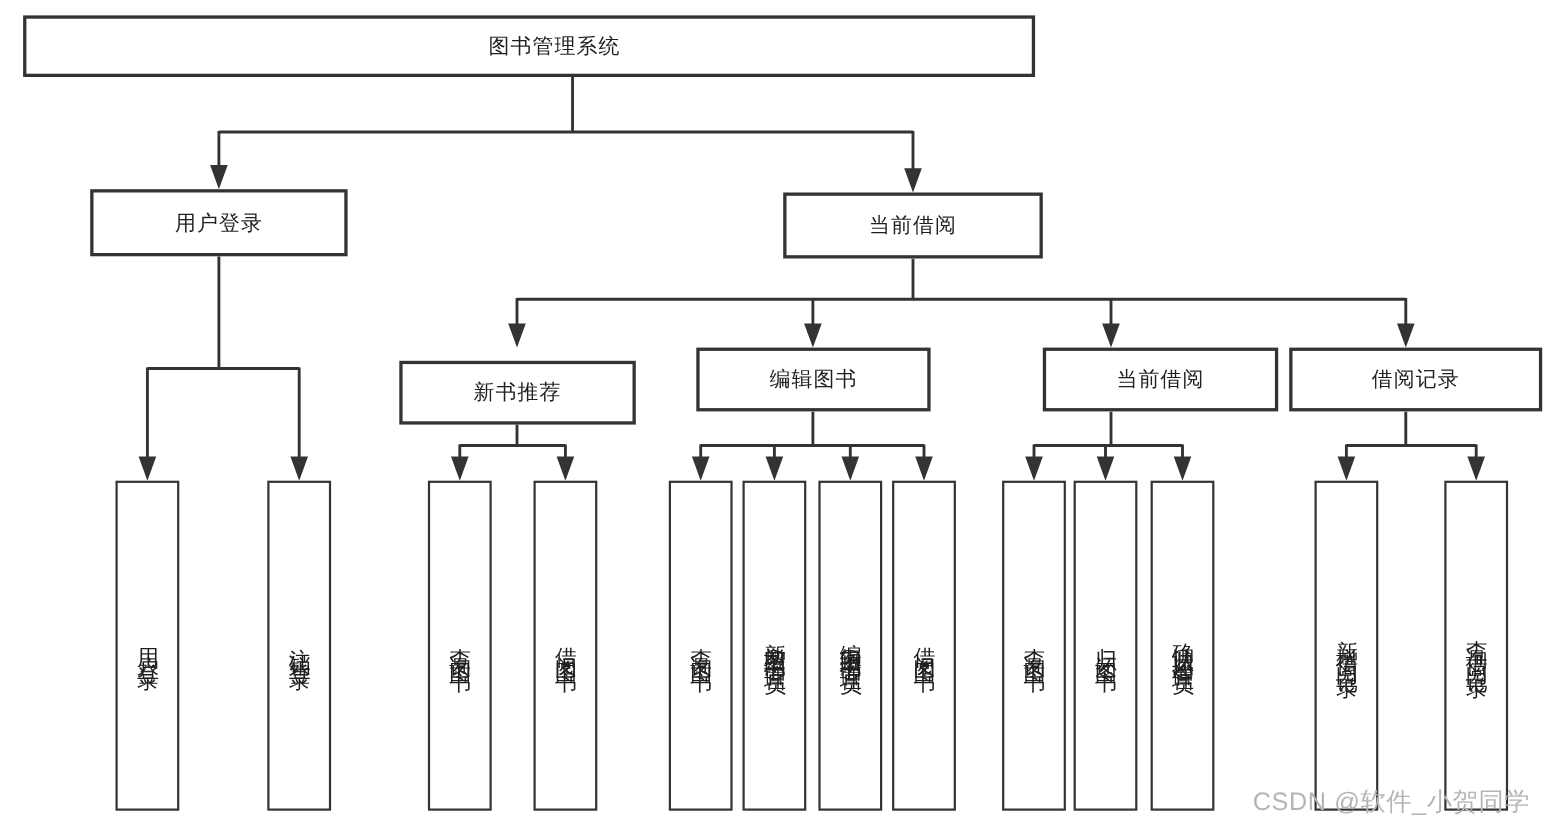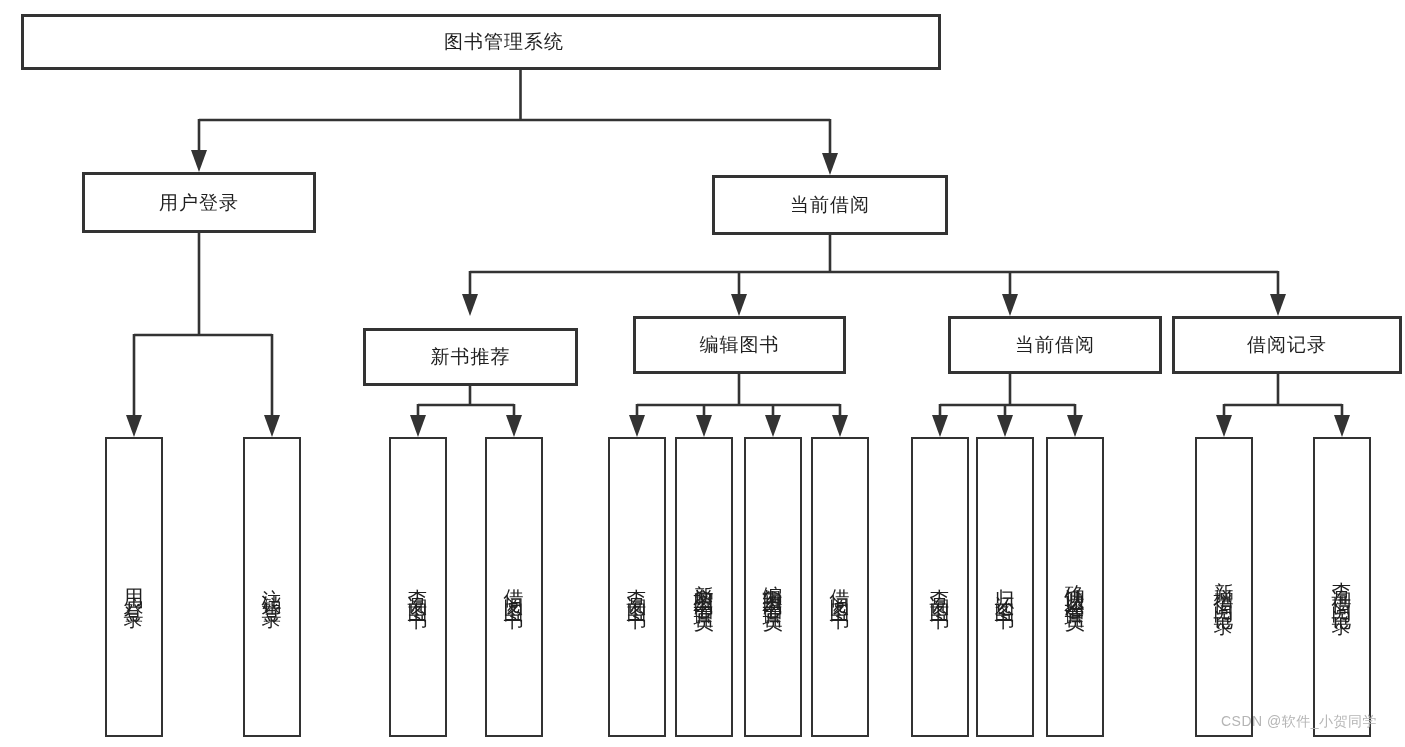--- a/index.html
+++ b/index.html
@@ -44,22 +44,22 @@
     writing-mode: vertical-rl;
     text-orientation: mixed;
     font-size: 20px;
     letter-spacing: 7px;
     line-height: 1;
   }
   .leaf.long { letter-spacing: 4px; }
   #watermark {
     position: absolute;
     top: 713px;
-    right: 28px;
-    font-size: 14px;
+    right: 14px;
+    font-size: 23px;
     color: #b5b5b5;
     letter-spacing: 0.5px;
     white-space: nowrap;
   }
   
   #n-root { left: 21px;  top: 14px;  width: 920px; height: 56px; padding-left: 46px; }
   #n-l2-0 { left: 82px;  top: 172px; width: 234px; height: 61px; }
   #n-l2-1 { left: 712px; top: 175px; width: 236px; height: 60px; }
   #n-l3-0 { left: 363px; top: 316px; width: 215px; height: 58px; margin-top: 12px; }
   #n-l3-1 { left: 633px; top: 316px; width: 213px; height: 58px; }

